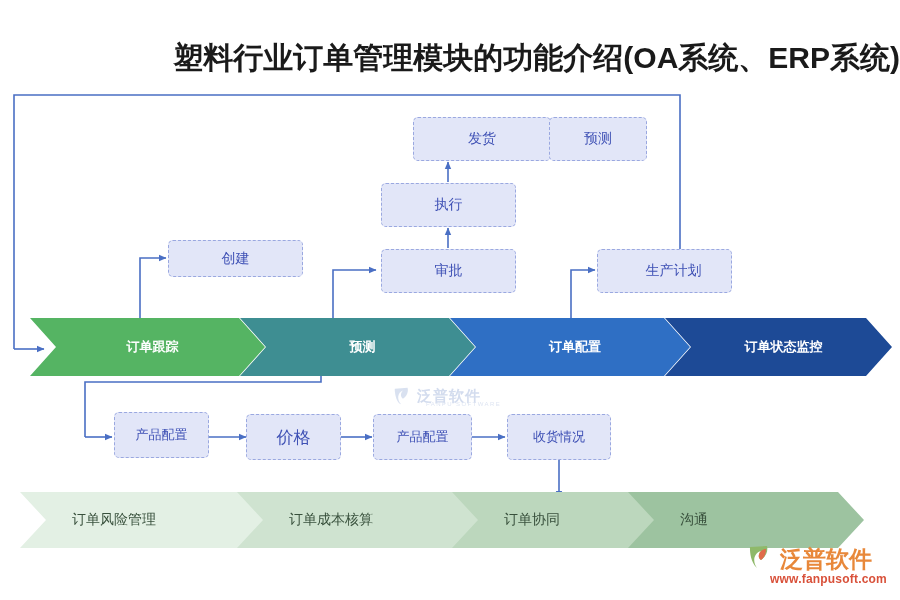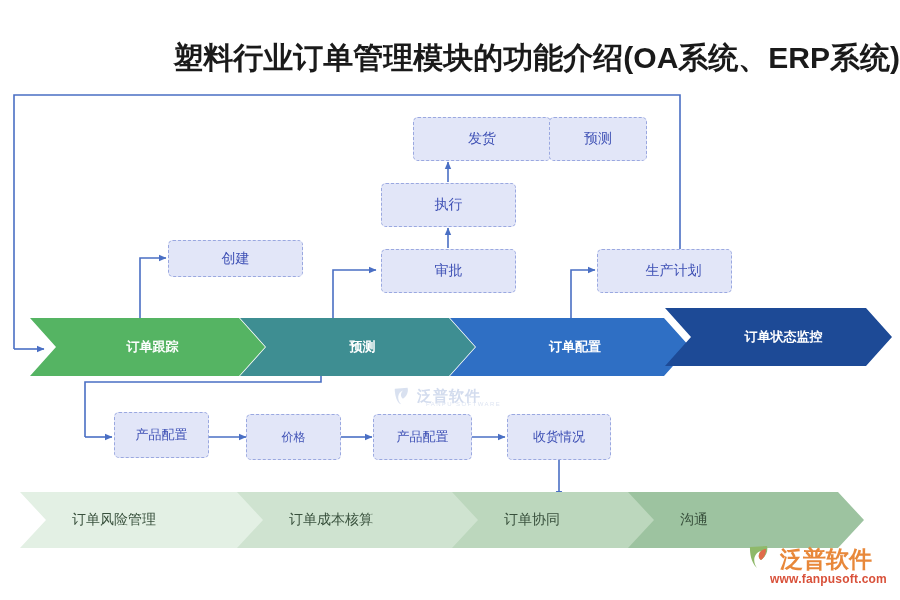--- a/index.html
+++ b/index.html
@@ -148,21 +148,21 @@
   </div>
 
   <div class="node" style="left:597px;top:249px;width:135px;height:44px;padding-left:18px;">
     <span>生产计划</span>
   </div>
 
   <div class="node" style="left:114px;top:412px;width:95px;height:46px;font-size:13px;font-family:Liberation Serif, serif;">
     <span>产品配置</span>
   </div>
 
-  <div class="node" style="left:246px;top:414px;width:95px;height:46px;font-size:12px;">
+  <div class="node" style="left:246px;top:414px;width:95px;height:46px;font-size:17px;">
     <span>价格</span>
   </div>
 
   <div class="node" style="left:373px;top:414px;width:99px;height:46px;font-size:13px;">
     <span>产品配置</span>
   </div>
 
   <div class="node" style="left:507px;top:414px;width:104px;height:46px;font-size:13px;">
     <span>收货情况</span>
   </div>
@@ -171,21 +171,21 @@
 
   <div class="chev first" style="left: 30px; top: 318px; width: 235px; height: 58px; background: rgb(85, 180, 99); color: rgb(255, 255, 255);">
     <span class="lbl">订单跟踪</span>
   </div>
   <div class="chev" style="left: 240px; top: 318px; width: 235px; height: 58px; background: rgb(62, 142, 146); color: rgb(255, 255, 255);">
     <span class="lbl">预测</span>
   </div>
   <div class="chev" style="left: 450px; top: 318px; width: 240px; height: 58px; background: rgb(47, 111, 196); color: rgb(255, 255, 255);">
     <span class="lbl">订单配置</span>
   </div>
-  <div class="chev" style="left: 665px; top: 308px; width: 227px; height: 58px; background: rgb(29, 74, 150); color: rgb(255, 255, 255);">
+  <div class="chev" style="left: 665px; top: 318px; width: 227px; height: 58px; background: rgb(29, 74, 150); color: rgb(255, 255, 255);">
     <span class="lbl">订单状态监控</span>
   </div>
 
   <div class="chev botbar" style="left: 20px; top: 492px; width: 255px; height: 56px; background: rgb(227, 240, 228); color: rgb(56, 80, 60);">
     <span class="lbl">订单风险管理</span>
   </div>
   <div class="chev botbar" style="left: 237px; top: 492px; width: 255px; height: 56px; background: rgb(207, 227, 208); color: rgb(56, 80, 60);">
     <span class="lbl">订单成本核算</span>
   </div>
   <div class="chev botbar" style="left: 452px; top: 492px; width: 232px; height: 56px; background: rgb(188, 215, 189); color: rgb(56, 80, 60);">

